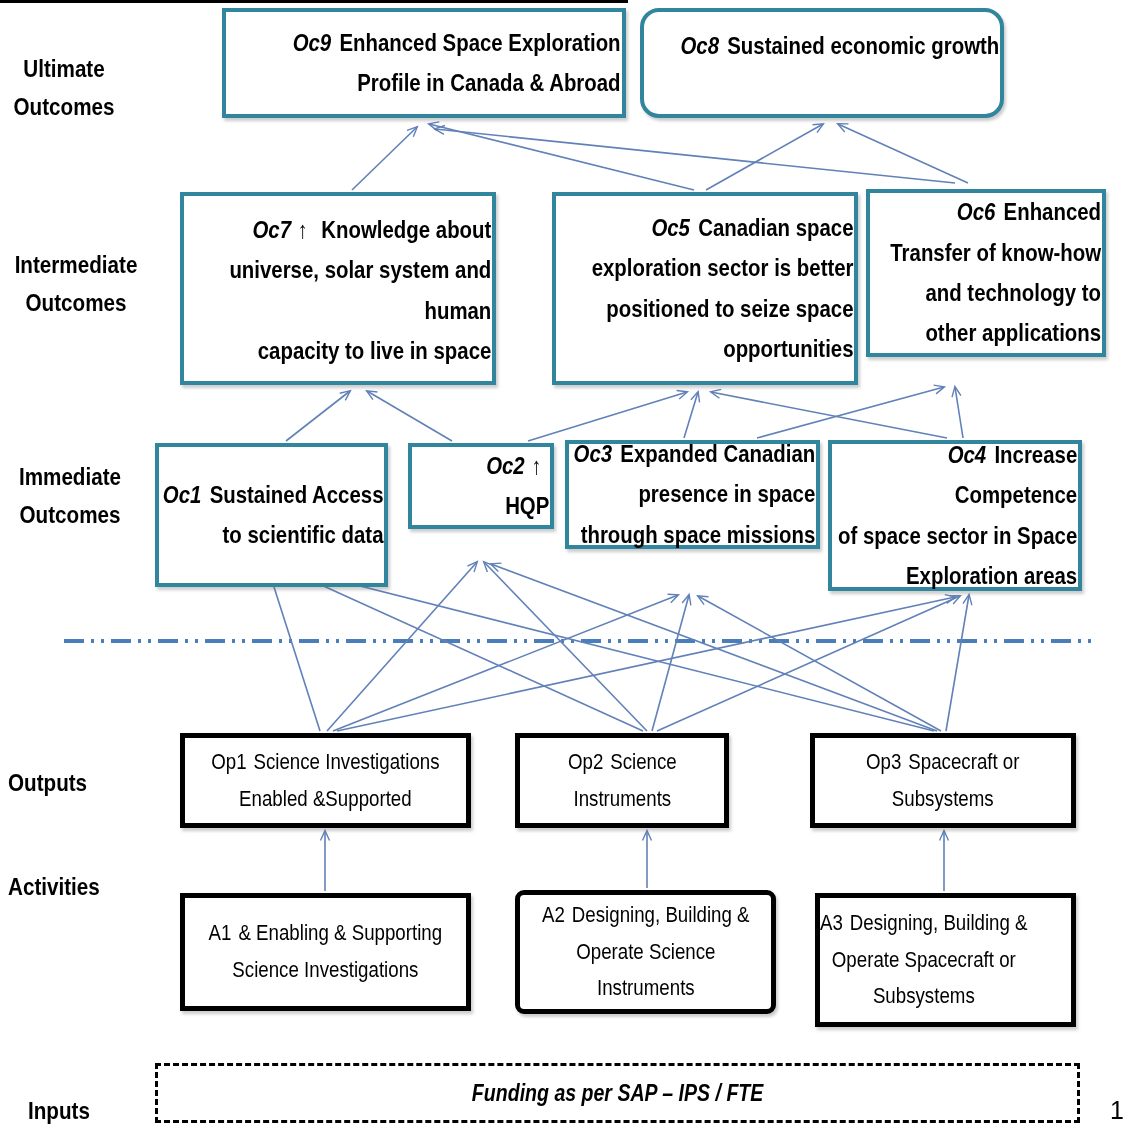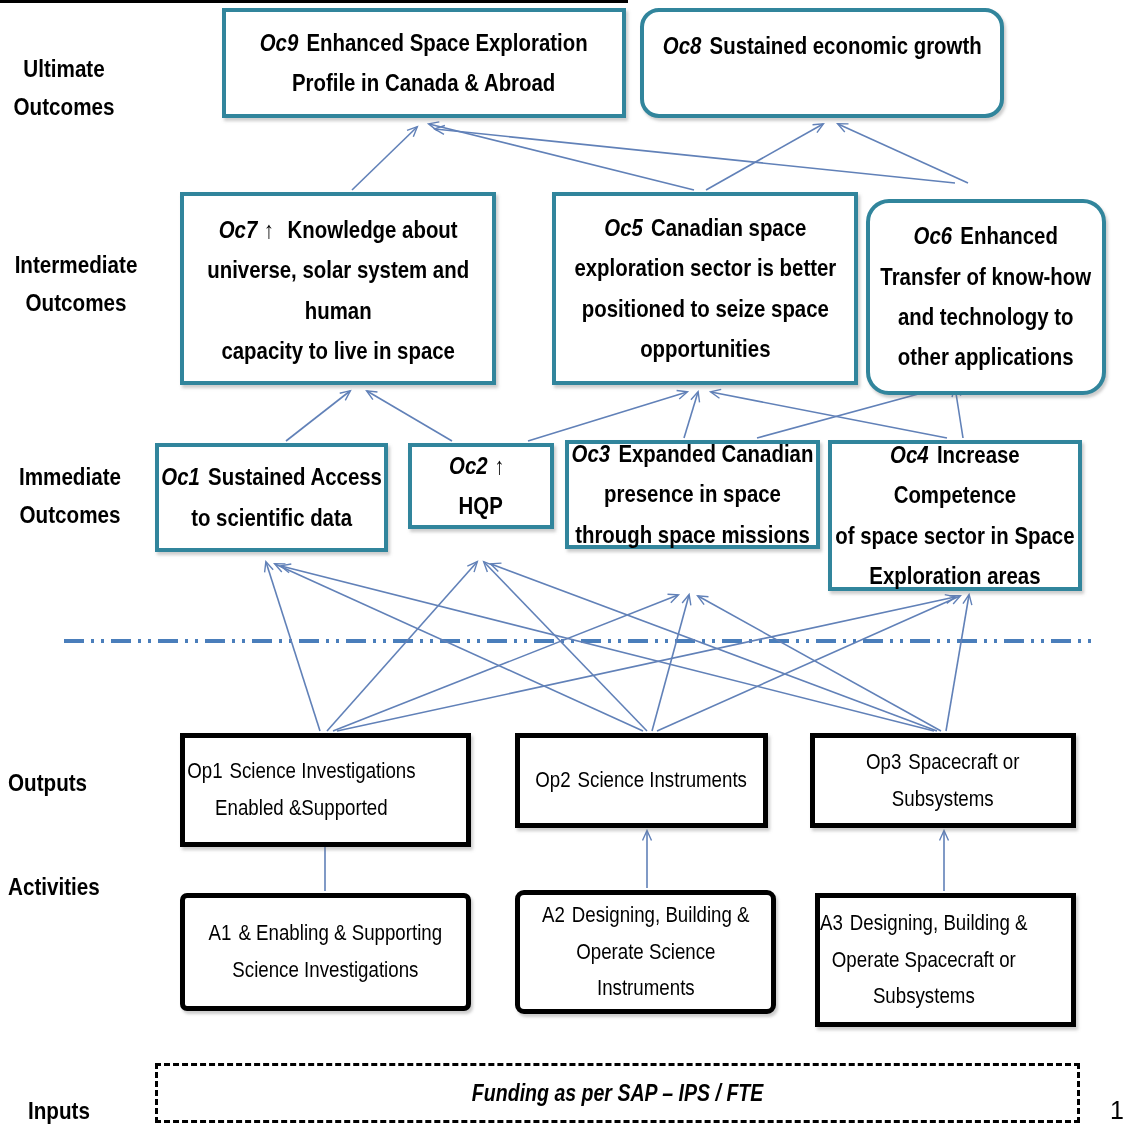--- a/index.html
+++ b/index.html
@@ -15,21 +15,21 @@
     position:relative;width:1138px;height:1136px;background:var(--bg);
     font-family:"Liberation Sans",sans-serif;color:var(--text);overflow:hidden;
   }
   .connector-layer{position:absolute;left:0;top:0;width:1138px;height:1136px;pointer-events:none;}
   .connector{stroke:var(--arrow);stroke-width:1.6;fill:none;}
   .divider-line{stroke:var(--divider);stroke-width:4;fill:none;}
   .box{
     position:absolute;display:flex;justify-content:center;align-items:center;
     text-align:center;box-sizing:border-box;background:#fff;
   }
-  .outcome{border:4px solid var(--outcome-border);box-shadow:2px 3px 3px rgba(110,110,110,.35);}
+  .outcome{border:4px solid var(--outcome-border);box-shadow:2px 3px 3px rgba(110,110,110,.35);text-align:right;}
   .output{border:5px solid var(--output-border);box-shadow:2px 3px 3px rgba(110,110,110,.35);}
   .inputs-box{border:3px dashed #000;}
   .box.top{align-items:flex-start;}
   .box-text{
     font-weight:bold;font-size:24px;line-height:1.68;
     transform:scaleX(.85);transform-origin:50% 50%;width:117%;flex-shrink:0;
   }
   .top .box-text{margin-top:14px;}
   .output .box-text{font-weight:normal;font-size:22px;line-height:1.66;}
   .inputs-box .box-text{font-style:italic;font-weight:bold;font-size:23px;}
@@ -47,29 +47,29 @@
   .lbl-outputs{left:8px;top:764px;}
   .lbl-activities{left:8px;top:868px;}
   .lbl-inputs{left:28px;top:1092px;}
   .page-number{position:absolute;left:1110px;top:1096px;font-size:25px;}
   .top-edge-artifact{position:absolute;left:0;top:0;width:628px;height:3px;background:#000;}
   
   #box-oc9{left:222px;top:8px;width:404px;height:110px;}
   #box-oc8{left:640px;top:8px;width:364px;height:110px;border-radius:19px;}
   #box-oc7{left:180px;top:192px;width:316px;height:193px;}
   #box-oc5{left:552px;top:192px;width:306px;height:193px;}
-  #box-oc6{left:866px;top:199px;width:240px;height:196px;border-radius:23px;}
-  #box-oc1{left:155px;top:443px;width:233px;height:109px;}
+  #box-oc6{left:866px;top:189px;width:240px;height:168px;}
+  #box-oc1{left:155px;top:443px;width:233px;height:144px;}
   #box-oc2{left:408px;top:443px;width:146px;height:86px;}
   #box-oc3{left:565px;top:440px;width:255px;height:109px;}
   #box-oc4{left:828px;top:440px;width:254px;height:151px;}
-  #box-op1{left:180px;top:733px;width:291px;height:114px;justify-content:flex-end;}
-  #box-op2{left:515px;top:733px;width:253px;height:95px;}
+  #box-op1{left:180px;top:733px;width:291px;height:95px;}
+  #box-op2{left:515px;top:733px;width:214px;height:95px;}
   #box-op3{left:810px;top:733px;width:266px;height:95px;}
-  #box-a1{left:180px;top:893px;width:291px;height:118px;border-radius:7px;}
+  #box-a1{left:180px;top:893px;width:291px;height:118px;}
   #box-a2{left:515px;top:890px;width:261px;height:124px;border-radius:9px;}
   #box-a3{left:815px;top:893px;width:261px;height:134px;justify-content:flex-end;}
   #box-inputs{left:155px;top:1063px;width:925px;height:60px;}
 </style>
 </head>
 <body>
 
 <div class="canvas">
 
   <svg id="connector-svg" class="connector-layer" viewBox="0 0 1138 1136" xmlns="http://www.w3.org/2000/svg">

